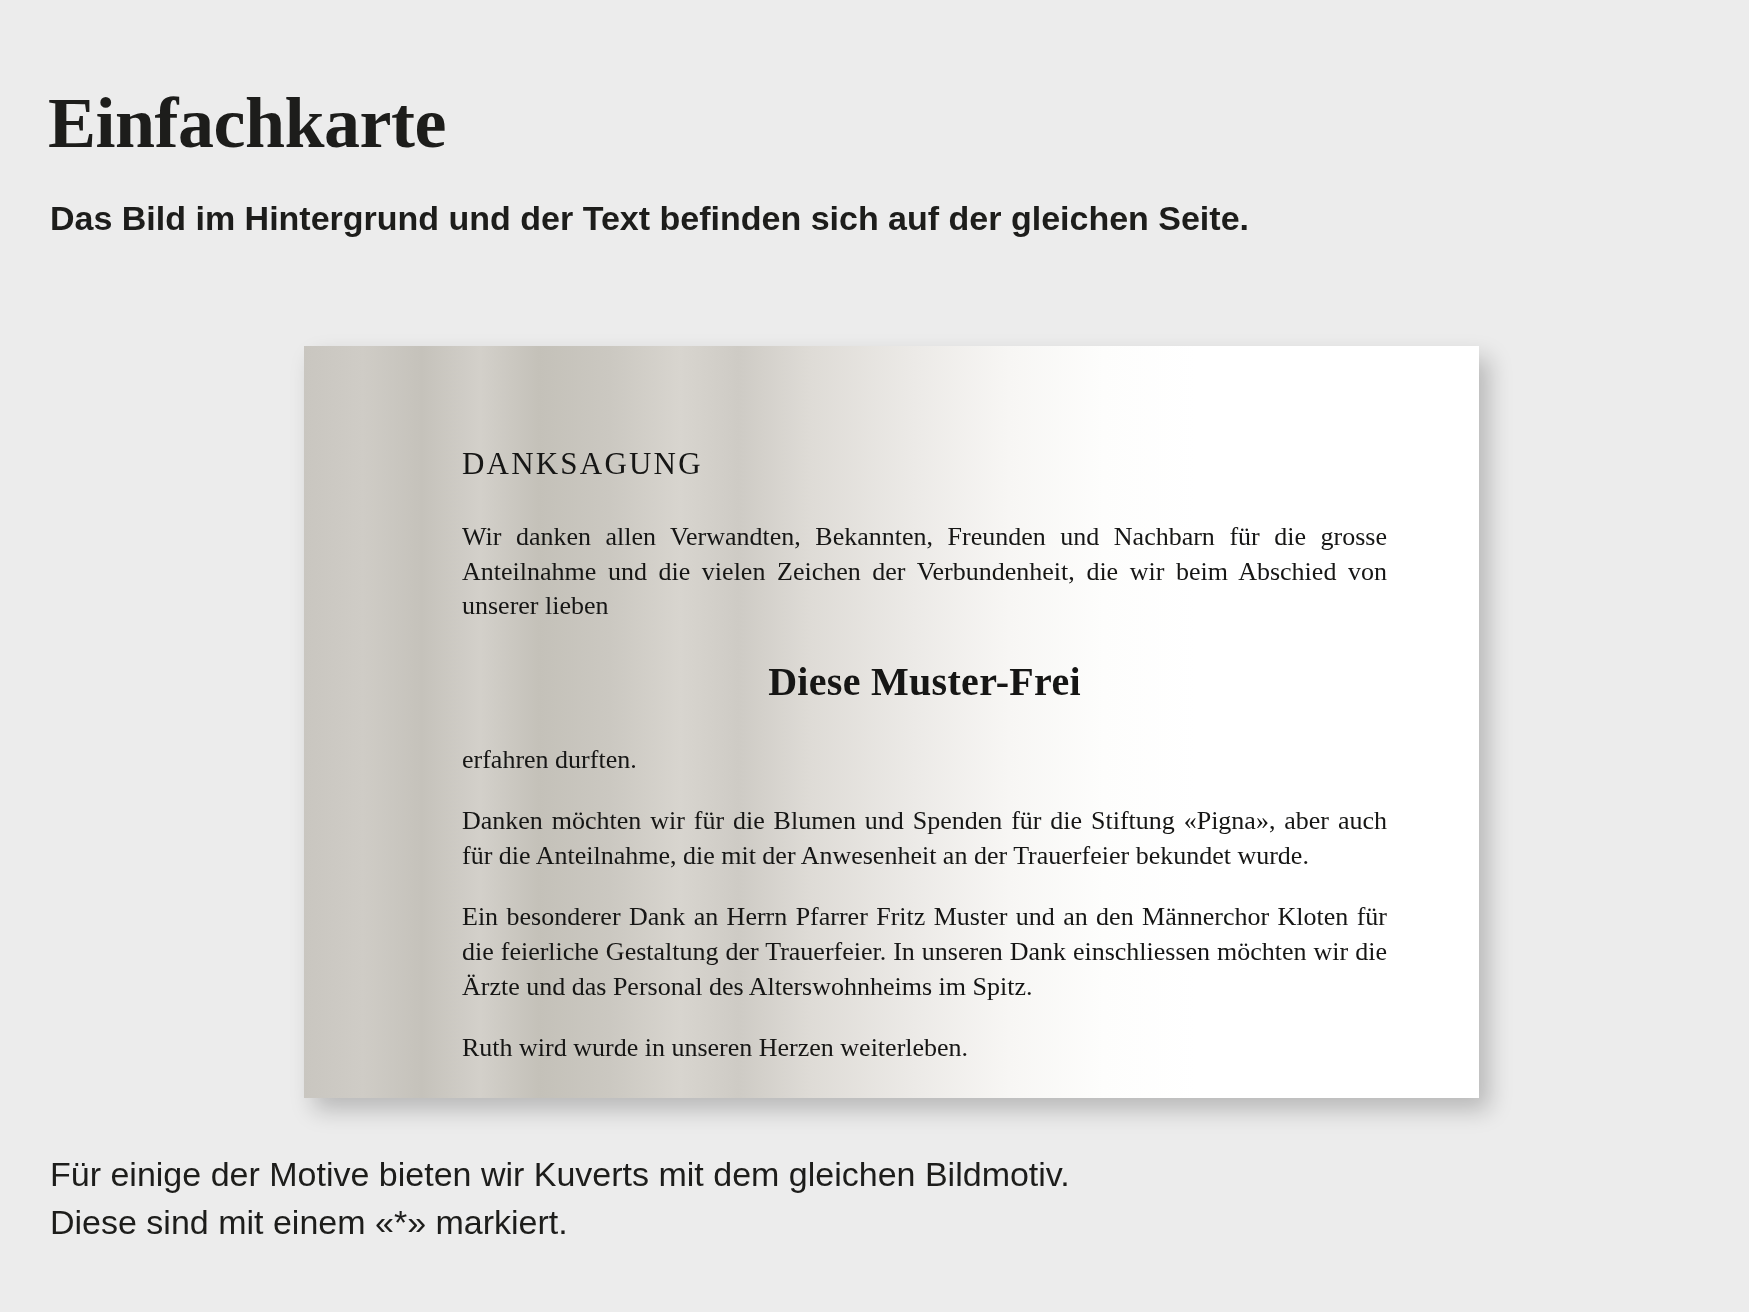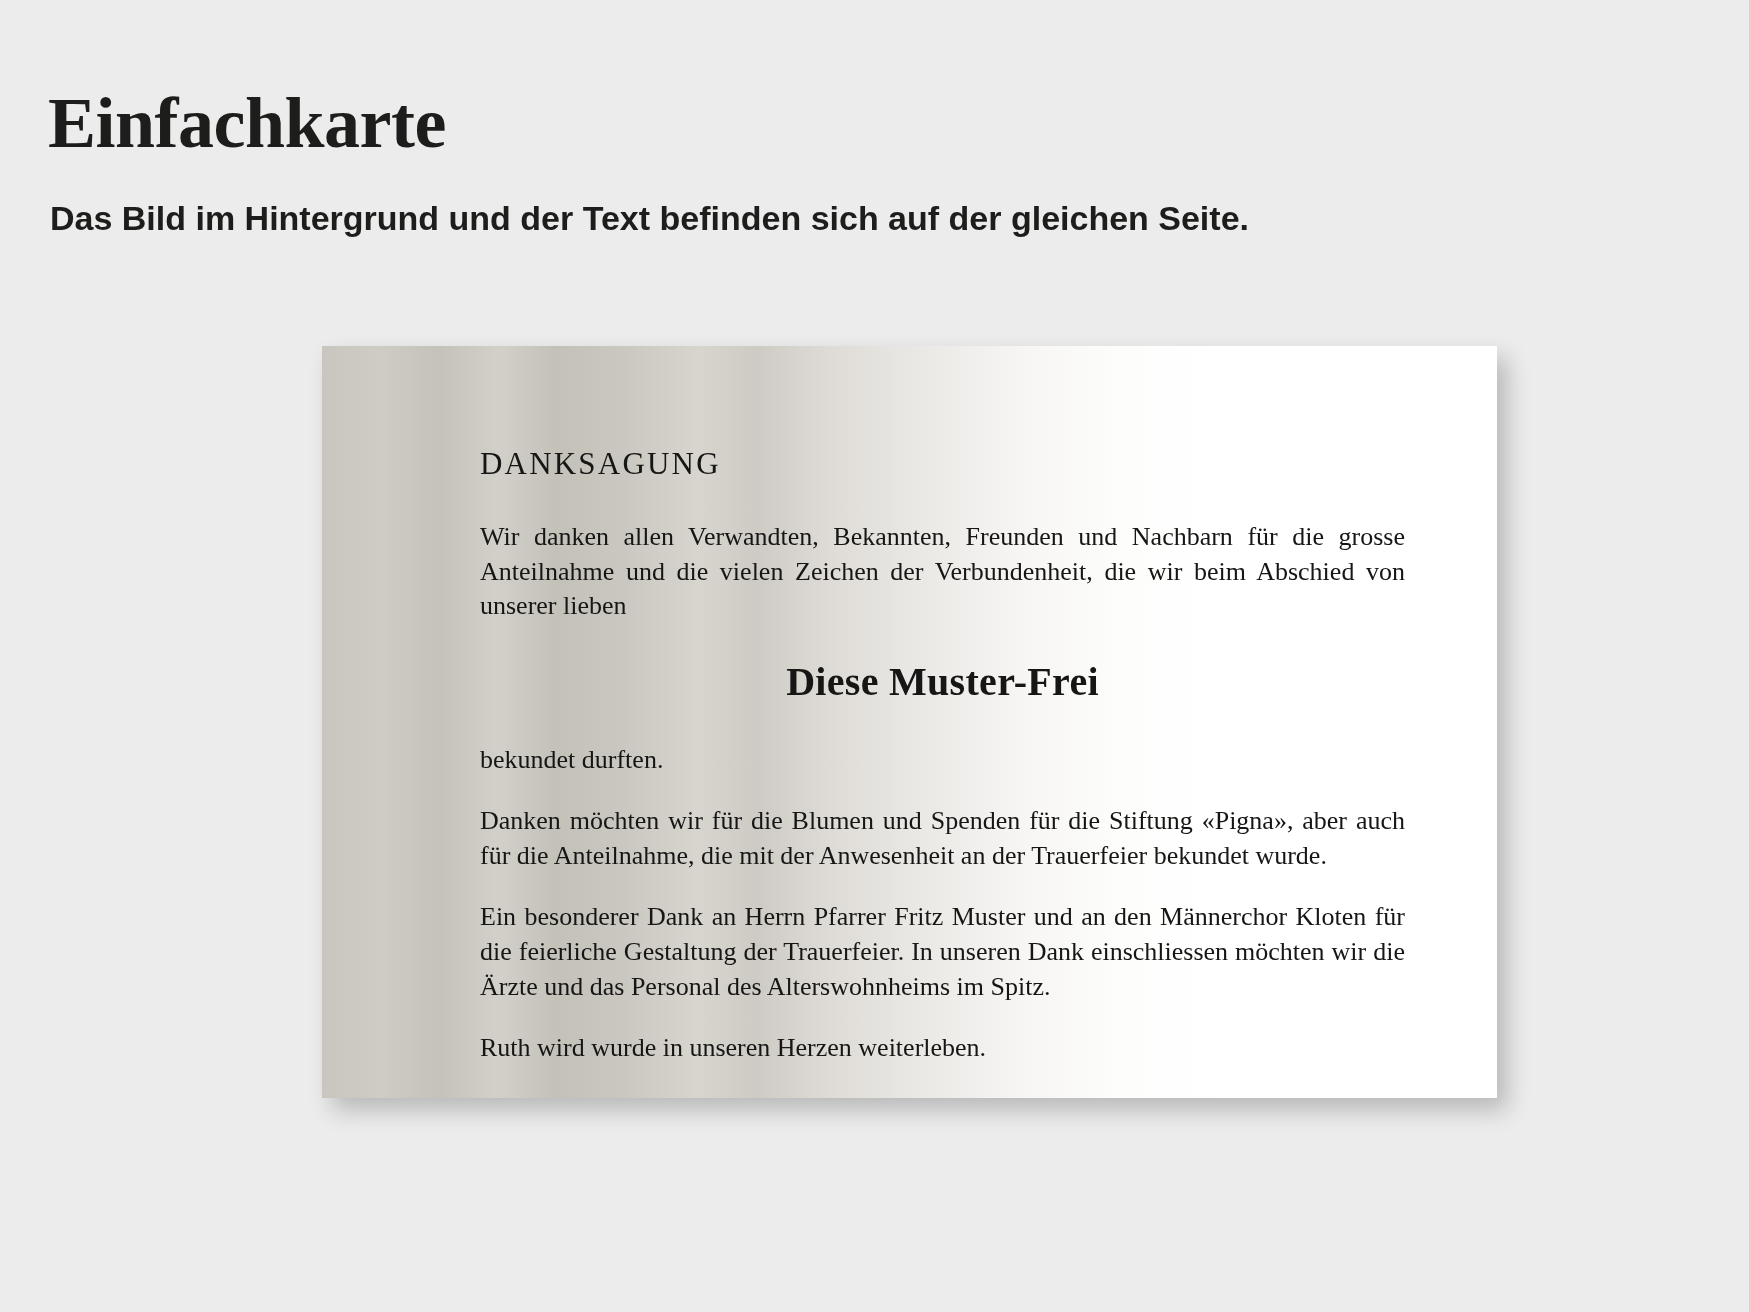--- a/index.html
+++ b/index.html
@@ -43,21 +43,21 @@
     font-size: 34px;
     font-weight: 700;
     color: #1d1d1b;
     line-height: 1.3;
     transform: translateY(-50%);
   }
 
   
   .card-wrap {
     position: absolute;
-    left: 322px;
+    left: 304px;
     top: 346px;
     width: 1175px;
     height: 752px;
   }
 
   .card {
     position: relative;
     width: 100%;
     height: 100%;
     box-sizing: border-box;
@@ -142,26 +142,30 @@
   <div class="card-wrap">
     <div class="card">
       <div class="card-inner">
 
         <div class="danksagung">DANKSAGUNG</div>
 
         <p class="body-par par-tight">Wir danken allen Verwandten, Bekannten, Freunden und Nachbarn für die grosse Anteilnahme und die vielen Zeichen der Verbundenheit, die wir beim Abschied von unserer lieben</p>
 
         <div class="name">Diese Muster-Frei</div>
 
-        <p class="body-par">bekundet durften.</p>
+        <p class="body-par">erfahren durften.</p>
 
         <p class="body-par">Danken möchten wir für die Blumen und Spenden für die Stiftung «Pigna», aber auch für die Anteilnahme, die mit der Anwesenheit an der Trauerfeier bekundet wurde.</p>
 
         <p class="body-par">Ein besonderer Dank an Herrn Pfarrer Fritz Muster und an den Männerchor Kloten für die feierliche Gestaltung der Trauerfeier. In unseren Dank einschliessen möchten wir die Ärzte und das Personal des Alterswohnheims im Spitz.</p>
 
         <p class="body-par">Ruth wird wurde in unseren Herzen weiterleben.</p>
 
       </div>
     </div>
   </div>
 
+  <div class="bottom-note">
+    <span>Für einige der Motive bieten wir Kuverts mit dem gleichen Bildmotiv.</span>
+    <span class="line2">Diese sind mit einem «*» markiert.</span>
+  </div>
 
 </div>
 
 </body></html>

